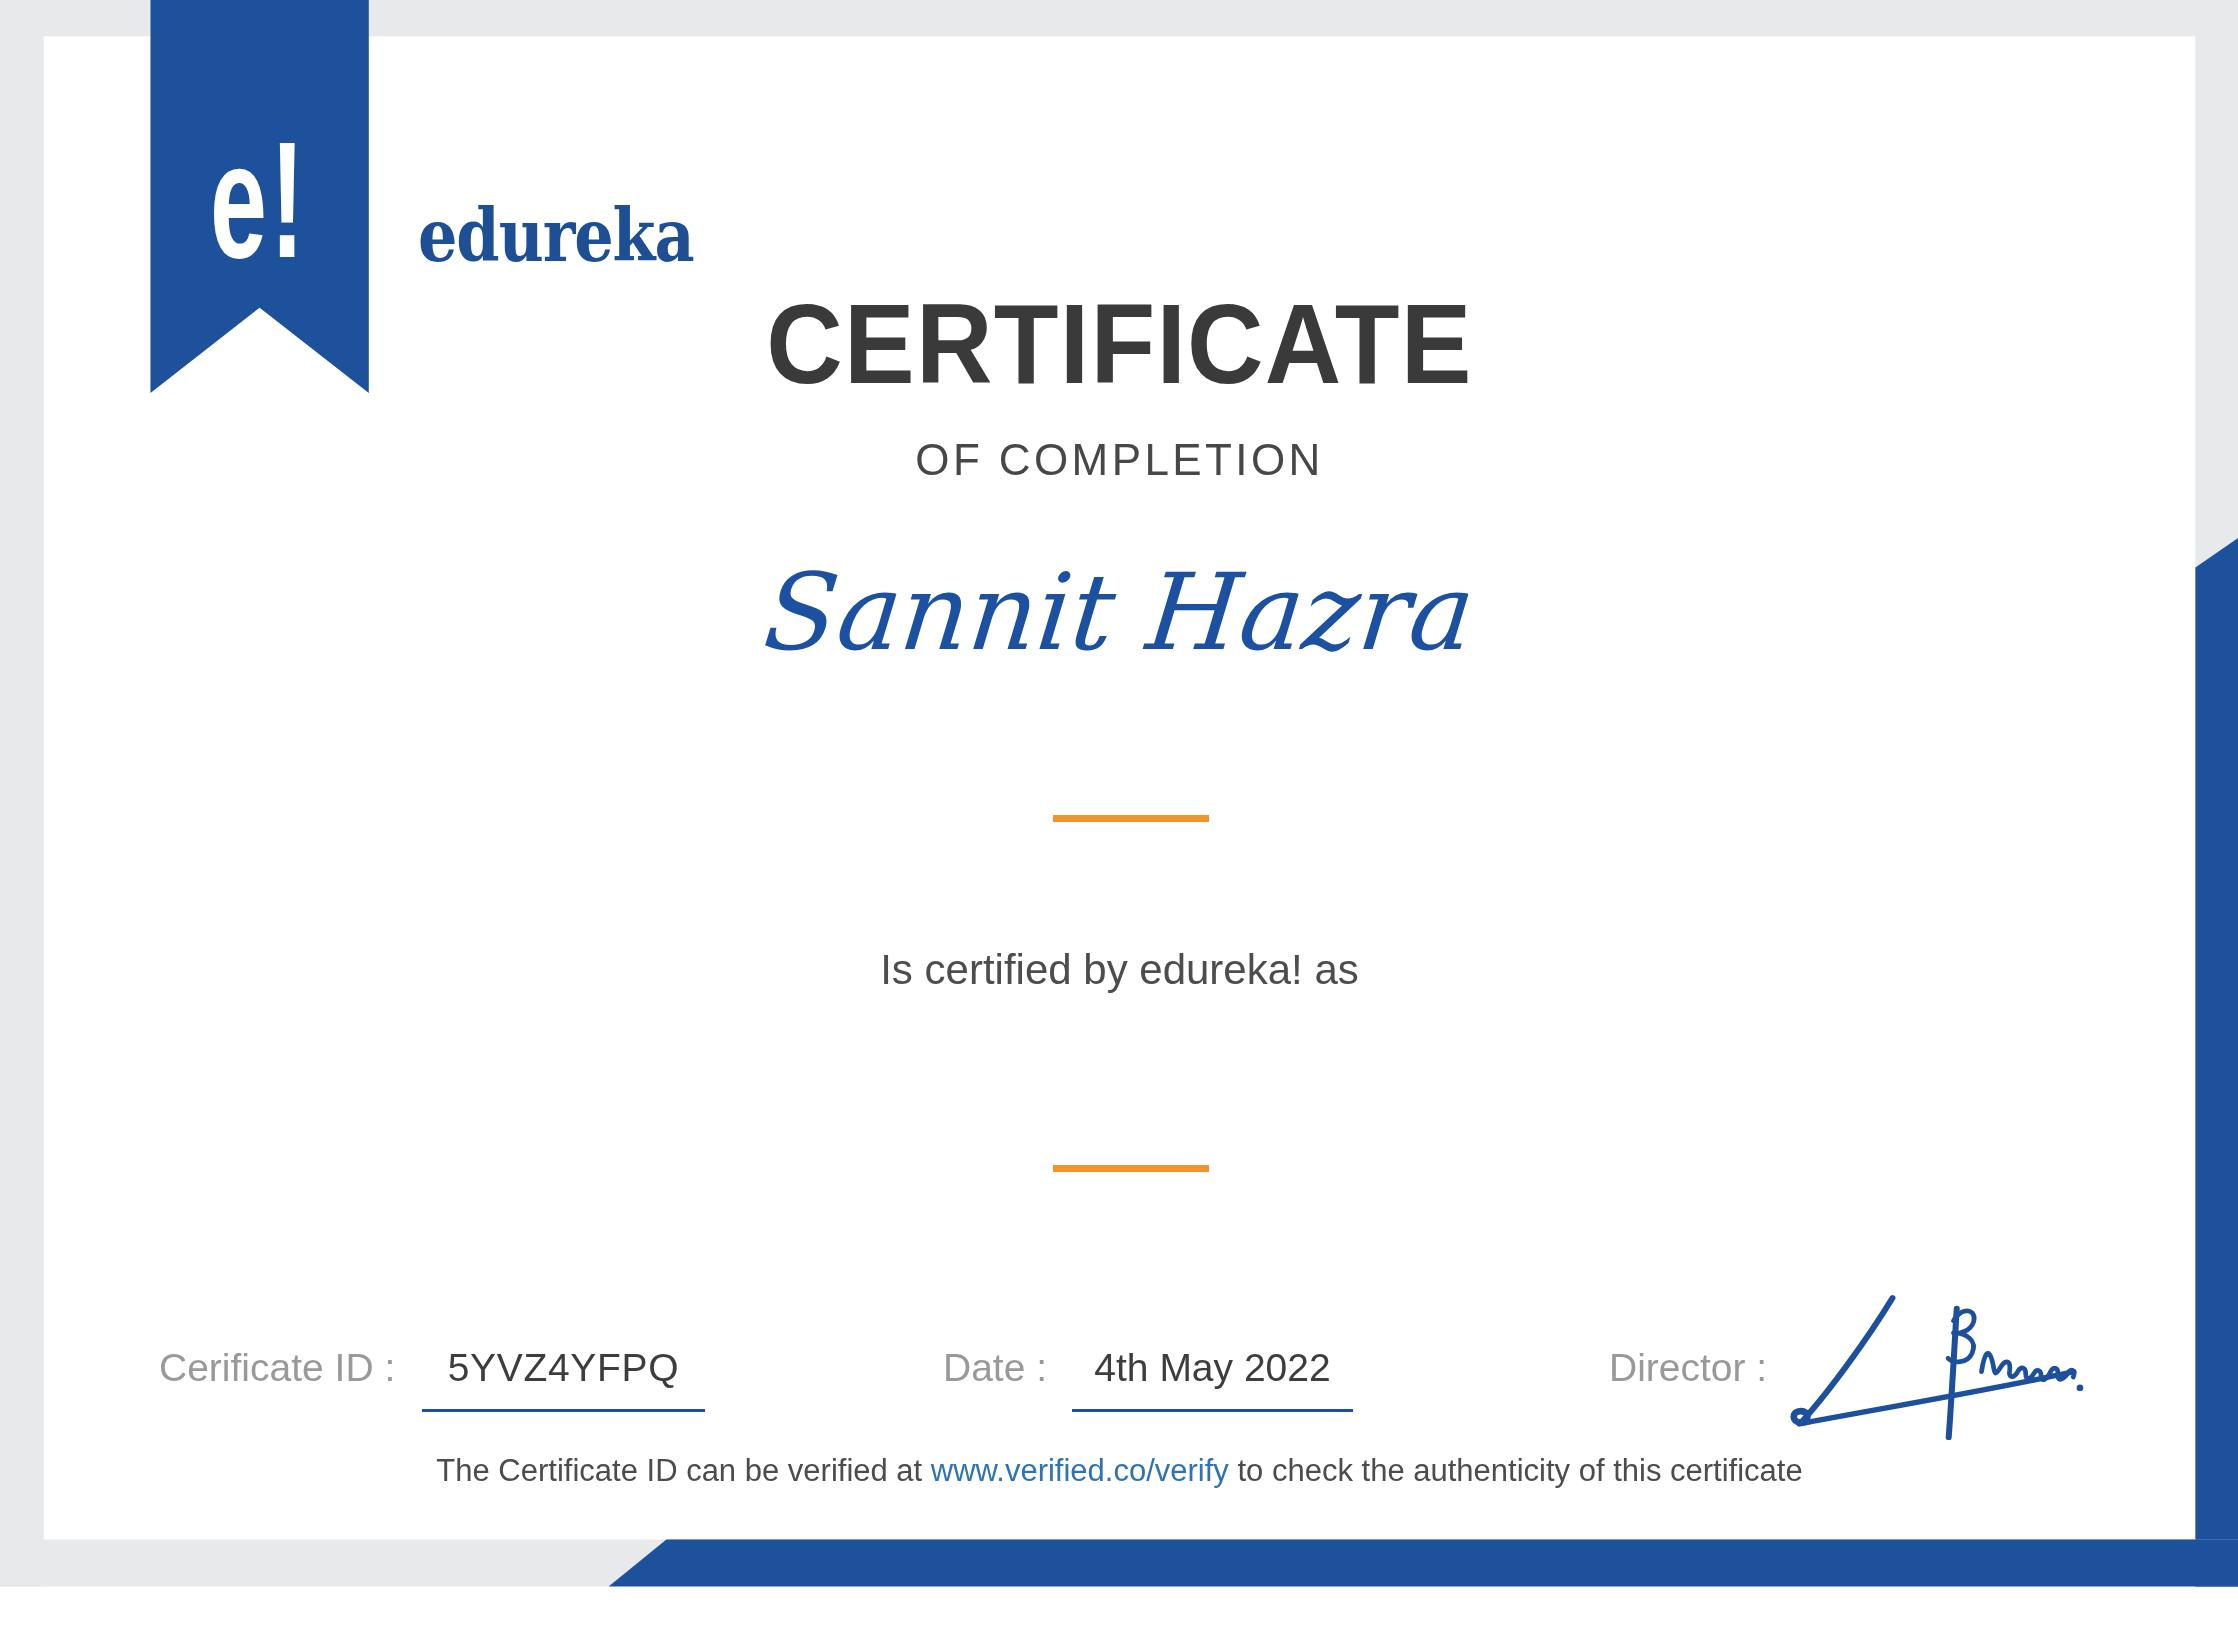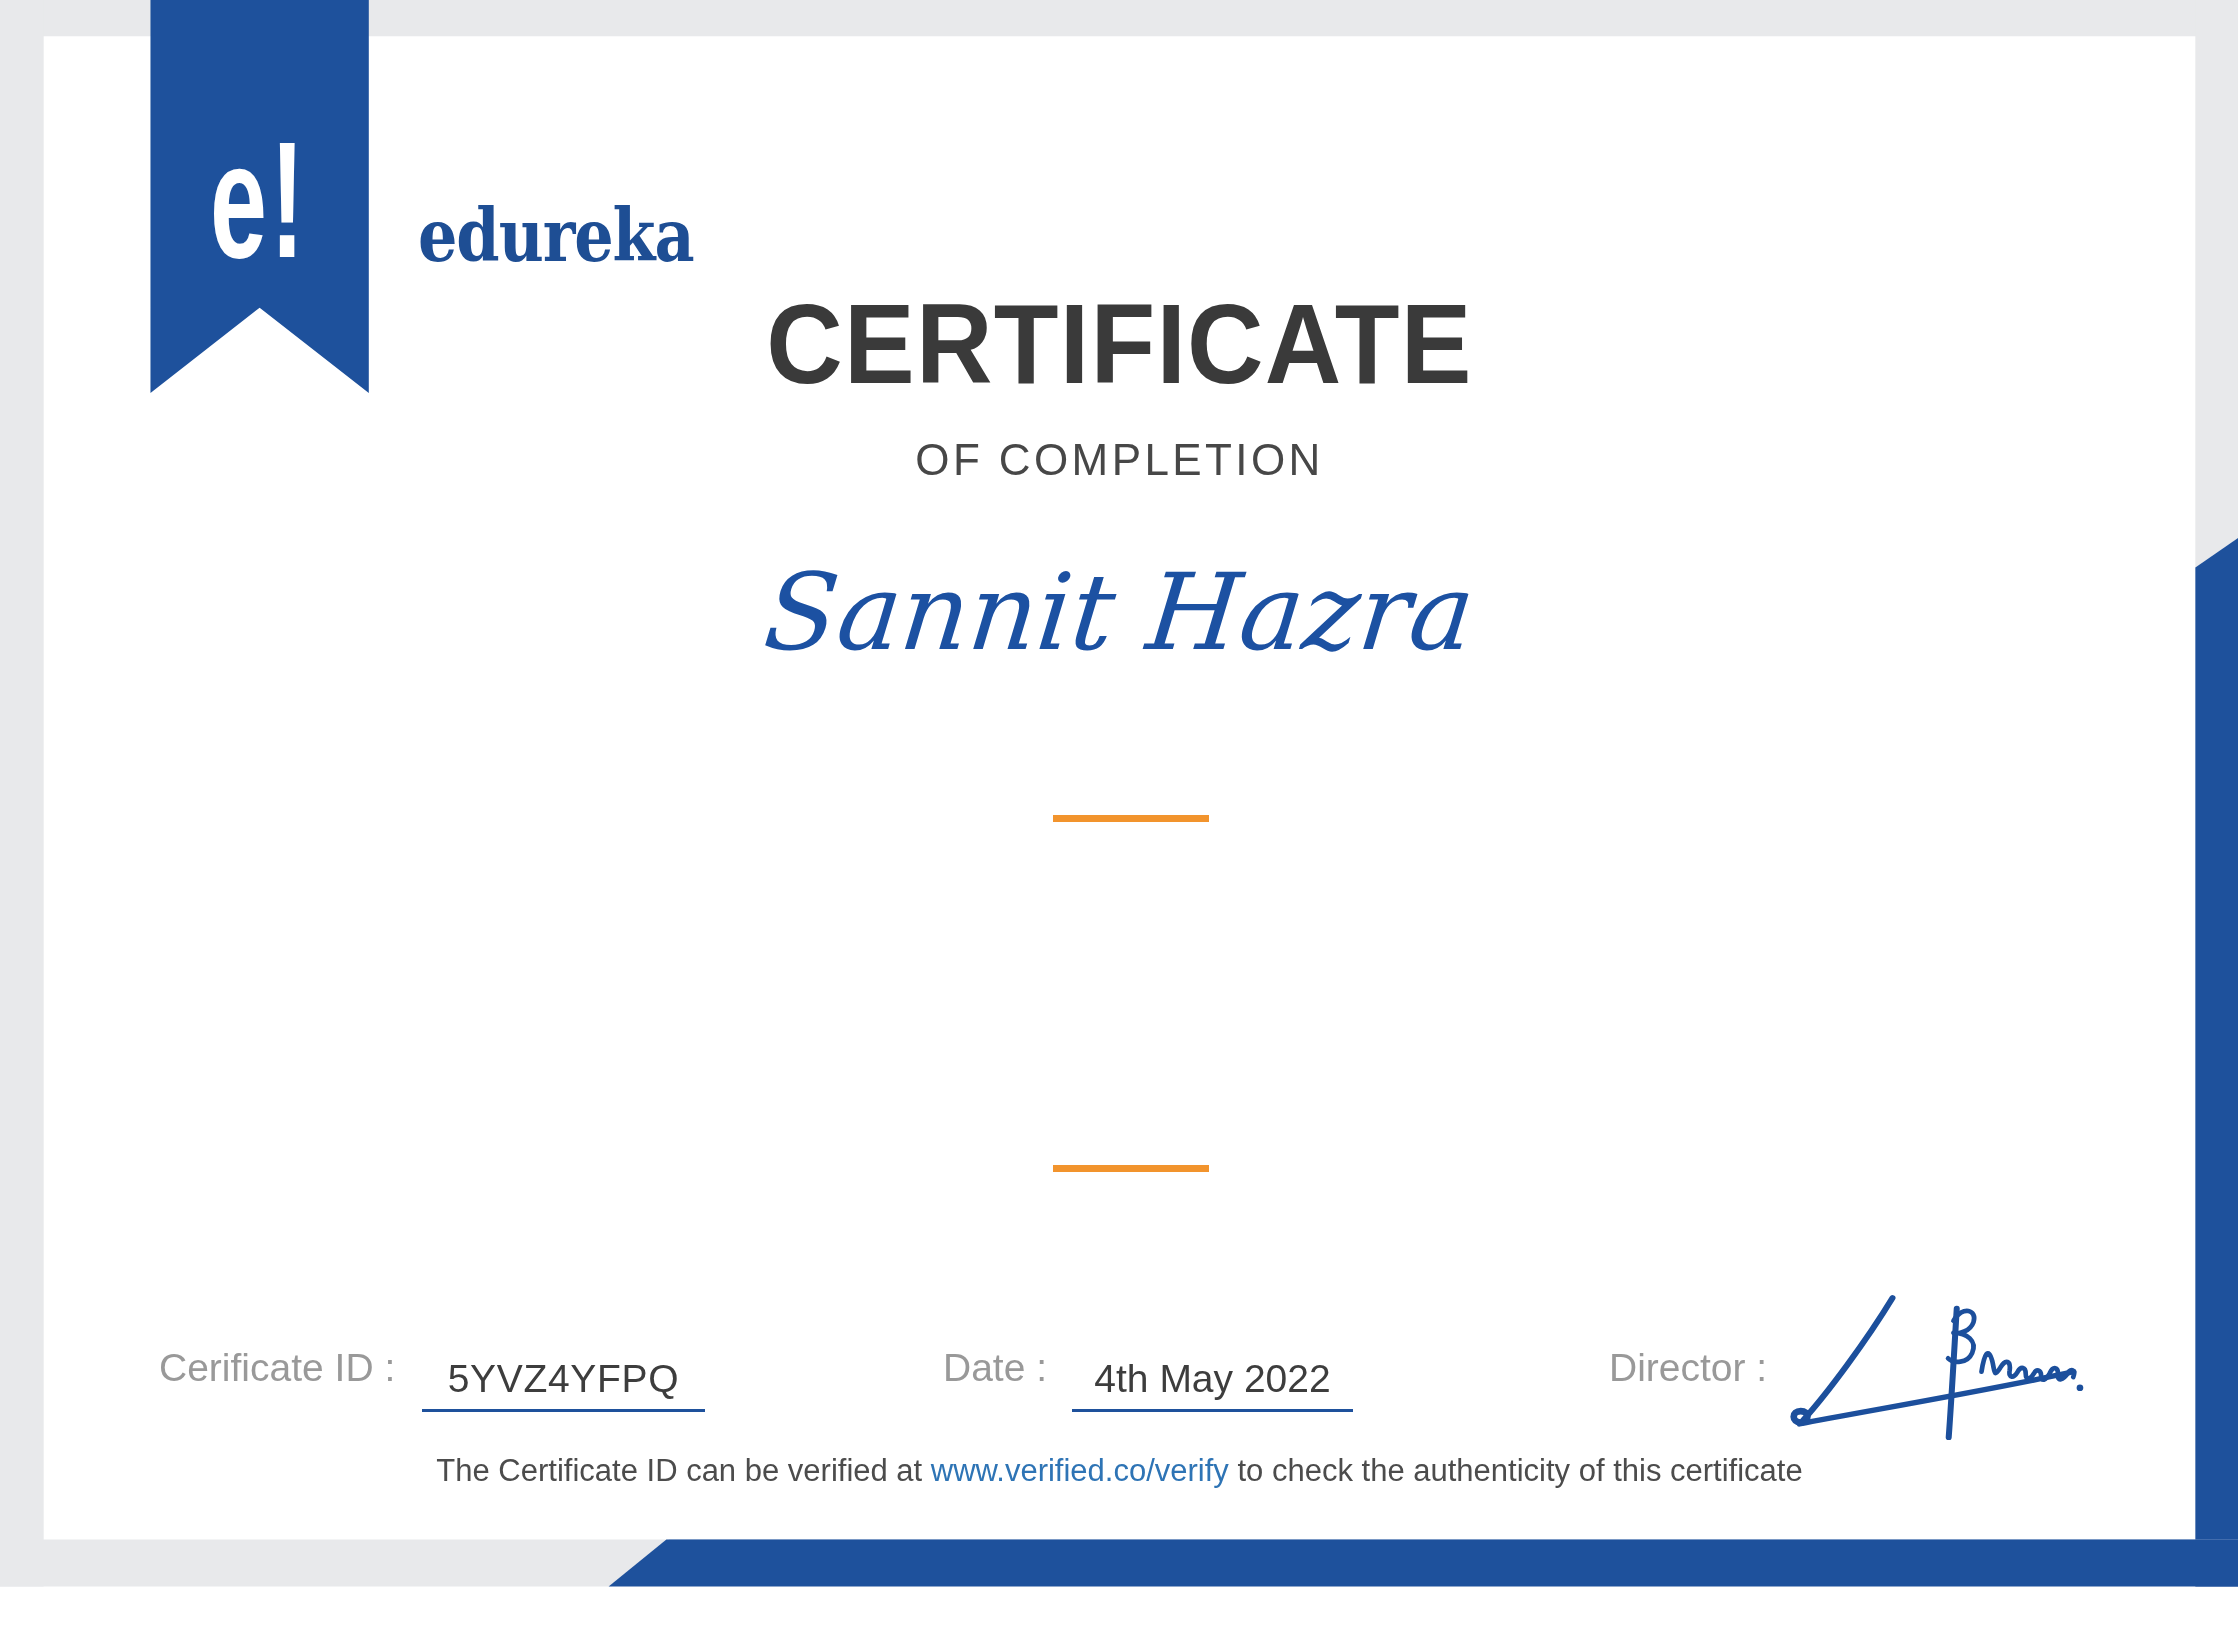--- a/index.html
+++ b/index.html
@@ -34,21 +34,21 @@
   }
   .certline{top:949px;font-size:42px;color:#4d4d4d;}
   .course{top:1012px;font-size:67px;font-weight:500;color:#383838;}
 
   .divider{position:absolute;left:1053px;width:156px;height:6.7px;background:#f2942d;}
   .divider1{top:815px;}
   .divider2{top:1165px;}
 
   
   .f-label{position:absolute;top:1348px;font-size:39px;color:#999999;line-height:1;}
-  .f-value{position:absolute;top:1348px;font-size:39px;color:#3d3d3d;line-height:1;text-align:center;margin-top:11px;}
+  .f-value{position:absolute;top:1348px;font-size:39px;color:#3d3d3d;line-height:1;text-align:center;}
   .f-underline{position:absolute;top:1409px;height:2.7px;background:#1e519c;}
   .id-value{left:422px;width:283px;letter-spacing:0.7px;}
   .id-underline{left:422px;width:283px;}
   .date-value{left:1072px;width:281px;}
   .date-underline{left:1072px;width:281px;}
 
   .signature{position:absolute;left:1780px;top:1286px;width:316px;height:154px;}
 
   .footer{
     position:absolute;left:44px;right:44px;top:1452px;text-align:center;
@@ -75,20 +75,21 @@
   <div class="logo-e">
     <span>e!</span>
   </div>
   <div class="wordmark">edureka</div>
 
   <div class="center-line title">CERTIFICATE</div>
   <div class="center-line subtitle">OF COMPLETION</div>
   <div class="center-line recipient">Sannit Hazra</div>
 
   <div class="divider divider1"></div>
+  <div class="center-line certline">Is certified by edureka! as</div>
   <div class="divider divider2"></div>
 
   <div class="f-label" style="left:159px;">Cerificate ID :</div>
   <div class="f-value id-value">5YVZ4YFPQ</div>
   <div class="f-underline id-underline"></div>
 
   <div class="f-label" style="left:943px;">Date :</div>
   <div class="f-value date-value">4th May 2022</div>
   <div class="f-underline date-underline"></div>
 

